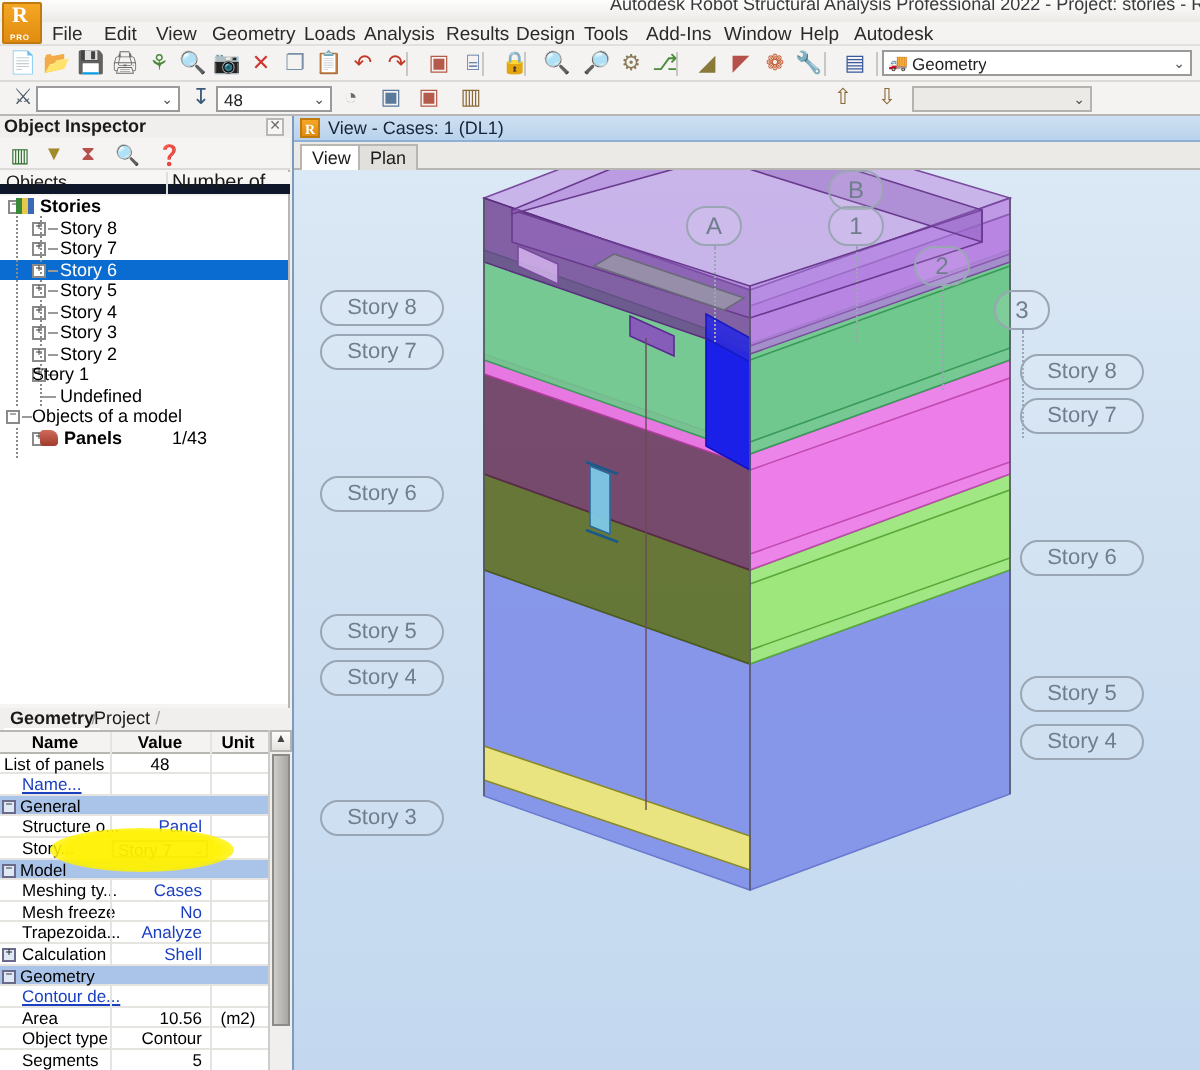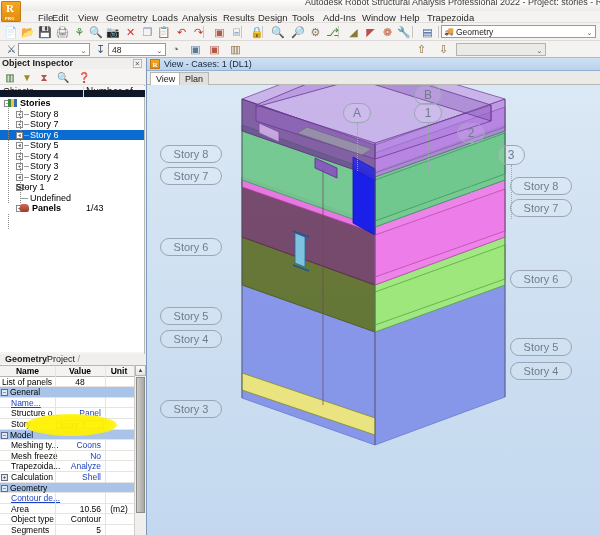--- a/index.html
+++ b/index.html
@@ -99,21 +99,21 @@
   #oi .oitb{
     position:absolute; left:0; top:11px; width:145px; height:16px;
     background:#f5f4f2; border-bottom:1px solid #dddbd7;
   }
   #oi .oitb .oic{
     position:absolute; top:2px; width:14px; height:13px;
     display:flex; align-items:center; justify-content:center; font-size:10px;
   }
   #oi .colhdr{
     position:absolute; left:0; top:28px; width:145px; height:11px;
-    background:#f7f6f4; border-bottom:7px solid #0f172a;
+    background:#f7f6f4; border-bottom:5px solid #0f172a;
   }
   #oi .colhdr .c1{ position:absolute; left:3px; top:0px; font-size:9px; color:#1a1a1a;}
   #oi .colhdr .c2{ position:absolute; left:86px; top:0px; font-size:10px; color:#1a1a1a;}
   #oi .colhdr .vline{ position:absolute; left:83px; top:0; width:1px; height:11px; background:#e0dedb;}
   #tree{
     position:absolute; left:0; top:40px; width:144px; height:254px;
     background:#fff; overflow:hidden;
   }
   .trow{
     position:relative; height:10.5px; line-height:10.5px; white-space:nowrap;
@@ -258,33 +258,33 @@
 
 <div id="titlebar">
   <div class="ttxt">Autodesk Robot Structural Analysis Professional 2022 - Project: stories - Results (FEM): none</div>
 </div>
 
 <div id="menubar">
   <div id="applogo">
     <span class="r">R</span>
     <span class="pro">PRO</span>
   </div>
-<div class="mi" style="left: 38px;">File</div>
+<div class="mi" style="left: 26px;">File</div>
     <div class="mi" style="left: 52px;">Edit</div>
     <div class="mi" style="left: 78px;">View</div>
     <div class="mi" style="left: 106px;">Geometry</div>
     <div class="mi" style="left: 152px;">Loads</div>
     <div class="mi" style="left: 182px;">Analysis</div>
     <div class="mi" style="left: 223px;">Results</div>
     <div class="mi" style="left: 258px;">Design</div>
     <div class="mi" style="left: 292px;">Tools</div>
     <div class="mi" style="left: 323px;">Add-Ins</div>
     <div class="mi" style="left: 362px;">Window</div>
     <div class="mi" style="left: 400px;">Help</div>
-    <div class="mi" style="left: 427px;">Trapezoida</div>
+    <div class="mi" style="left: 427px;">Autodesk</div>
   </div>
 
 <div id="tb1">
     <div class="tsep" style="left: 203px;"></div>
     <div class="tsep" style="left: 241px;"></div>
     <div class="tsep" style="left: 262px;"></div>
     <div class="tsep" style="left: 338px;"></div>
     <div class="tsep" style="left: 412px;"></div>
     <div class="tsep" style="left: 438px;"></div>
     <div class="ticon" style="left: 4px; color: rgb(107, 143, 181);">📄</div>
@@ -402,20 +402,25 @@
       <div class="trow">
         <span class="bx" style="left: 16px;">+</span>
         <span class="dash" style="left: 24px; width: 5px;"></span>
         <span class="lbl" style="left: 16px;">Story 1</span>
       </div>
       <div class="trow">
         <span class="dash" style="left: 20px; width: 8px;"></span>
         <span class="lbl" style="left: 30px;">Undefined</span>
       </div>
       <div class="trow">
+        <span class="bx" style="left: 3px;">−</span>
+        <span class="dash" style="left: 11px; width: 5px;"></span>
+        <span class="lbl" style="left: 16px;">Objects of a model</span>
+      </div>
+      <div class="trow">
         <span class="bx" style="left: 16px;">+</span>
         <span class="dash" style="left: 24px; width: 5px;"></span>
         <span class="ico" style="left: 20px; background: linear-gradient(rgb(208, 106, 90), rgb(160, 58, 42)); border-radius: 2px 4px 2px 2px;"></span>
         <span class="lbl" style="left: 32px; font-weight: bold;">Panels</span>
         <span class="cnt">1/43</span>
       </div>
       <div style="position: absolute; left: 8px; top: 10px; width: 1px; height: 95px; border-left: 1px dotted rgb(138, 138, 138);"></div>
       <div style="position: absolute; left: 20px; top: 10px; width: 1px; height: 95px; border-left: 1px dotted rgb(138, 138, 138);"></div>
       <div style="position: absolute; left: 8px; top: 116px; width: 1px; height: 15px; border-left: 1px dotted rgb(138, 138, 138);"></div>
     </div>
@@ -436,30 +441,30 @@
         <span class="sep2"></span>
         <span class="un">Unit</span>
       </div>
       <div class="prow">
         <span class="nm">List of panels</span>
         <span class="sep1"></span>
         <span class="vl2">48</span>
         <span class="sep2"></span>
         <span class="un"></span>
       </div>
+      <div class="prow">
+        <span class="nmi bluelink">Name...</span>
+        <span class="sep1"></span>
+        <span class="vr bluelink"></span>
+        <span class="sep2"></span>
+        <span class="un"></span>
+      </div>
       <div class="prow grp">
         <span class="exp">−</span>
         <span class="nm">General</span>
-      </div>
-      <div class="prow">
-        <span class="nmi bluelink">Name...</span>
-        <span class="sep1"></span>
-        <span class="vr bluelink"></span>
-        <span class="sep2"></span>
-        <span class="un"></span>
       </div>
       <div class="prow">
         <span class="nmi">Structure o...</span>
         <span class="sep1"></span>
         <span class="vr blue">Panel</span>
         <span class="sep2"></span>
         <span class="un"></span>
       </div>
       <div class="prow">
         <span class="nmi">Story...</span>
@@ -471,21 +476,21 @@
         <span class="sep2"></span>
         <span class="un"></span>
       </div>
       <div class="prow grp">
         <span class="exp">−</span>
         <span class="nm">Model</span>
       </div>
       <div class="prow">
         <span class="nmi">Meshing ty...</span>
         <span class="sep1"></span>
-        <span class="vr blue">Coons</span>
+        <span class="vr blue">Cases</span>
         <span class="sep2"></span>
         <span class="un"></span>
       </div>
       <div class="prow">
         <span class="nmi">Mesh freeze</span>
         <span class="sep1"></span>
         <span class="vr blue">No</span>
         <span class="sep2"></span>
         <span class="un"></span>
       </div>

